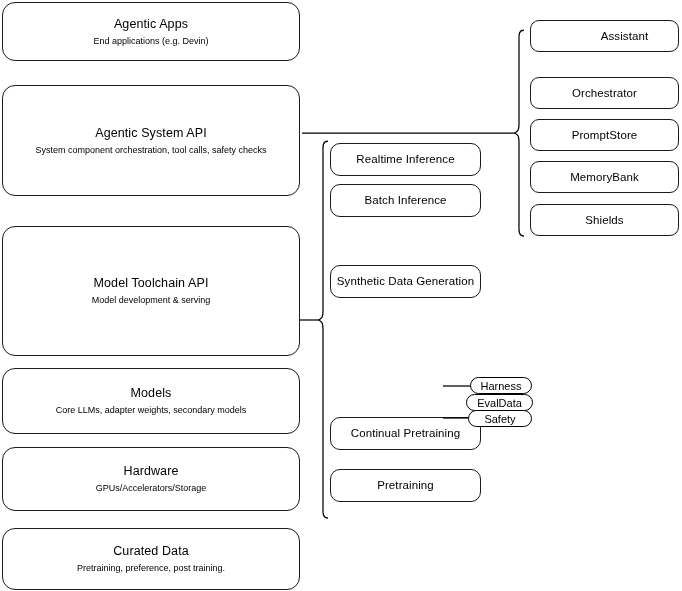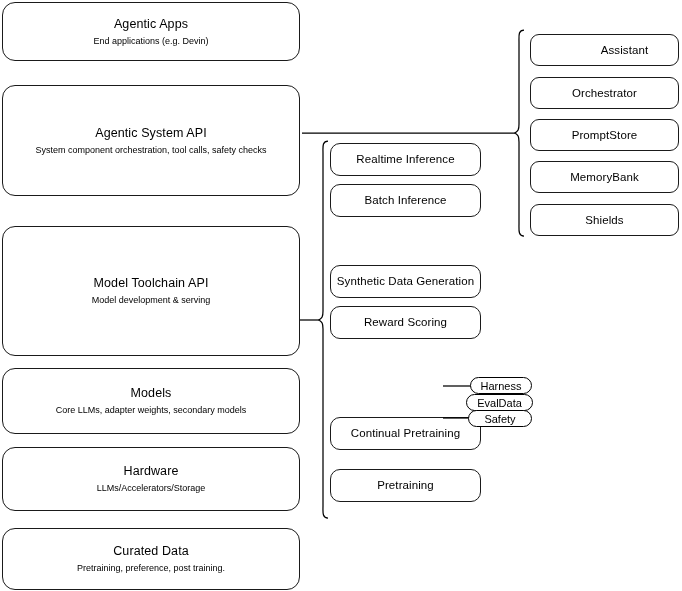--- a/index.html
+++ b/index.html
@@ -154,58 +154,55 @@
     <div class="subtitle">Model development &amp; serving</div>
   </div>
 
   <div class="node layer-node" style="top:368px;height:66px;">
     <div class="title">Models</div>
     <div class="subtitle">Core LLMs, adapter weights, secondary models</div>
   </div>
 
   <div class="node layer-node" style="top:447px;height:64px;">
     <div class="title">Hardware</div>
-    <div class="subtitle">LLMs/Accelerators/Storage</div>
+    <div class="subtitle">GPUs/Accelerators/Storage</div>
   </div>
 
   <div class="node layer-node" style="top:528px;height:62px;">
     <div class="title">Curated Data</div>
     <div class="subtitle">Pretraining, preference, post training.</div>
   </div>
 
   <div class="node mid-node" style="top:143px;">
     <div class="title">Realtime Inference</div>
   </div>
   <div class="node mid-node" style="top:184px;">
     <div class="title">Batch Inference</div>
   </div>
   <div class="node mid-node" style="top:265px;">
     <div class="title">Synthetic Data Generation</div>
   </div>
-  <div class="node mid-node" style="top:306px;">
-    <div class="title">Reward Scoring</div>
-  </div>
   <div class="node mid-node" style="top:417px;">
     <div class="title">Continual Pretraining</div>
   </div>
   <div class="node mid-node" style="top:469px;">
     <div class="title">Pretraining</div>
   </div>
 
   <div class="badge" style="left:470px;top:377px;width:62px;">
     <span>Harness</span>
   </div>
   <div class="badge" style="left:466px;top:394px;width:67px;">
     <span>EvalData</span>
   </div>
   <div class="badge" style="left:468px;top:410px;width:64px;">
     <span>Safety</span>
   </div>
 
-  <div class="node right-node" style="top:34px;padding-left:40px;">
+  <div class="node right-node" style="top:20px;padding-left:40px;">
     <div class="title">Assistant</div>
   </div>
   <div class="node right-node" style="top:77px;">
     <div class="title">Orchestrator</div>
   </div>
   <div class="node right-node" style="top:119px;">
     <div class="title">PromptStore</div>
   </div>
   <div class="node right-node" style="top:161px;">
     <div class="title">MemoryBank</div>

